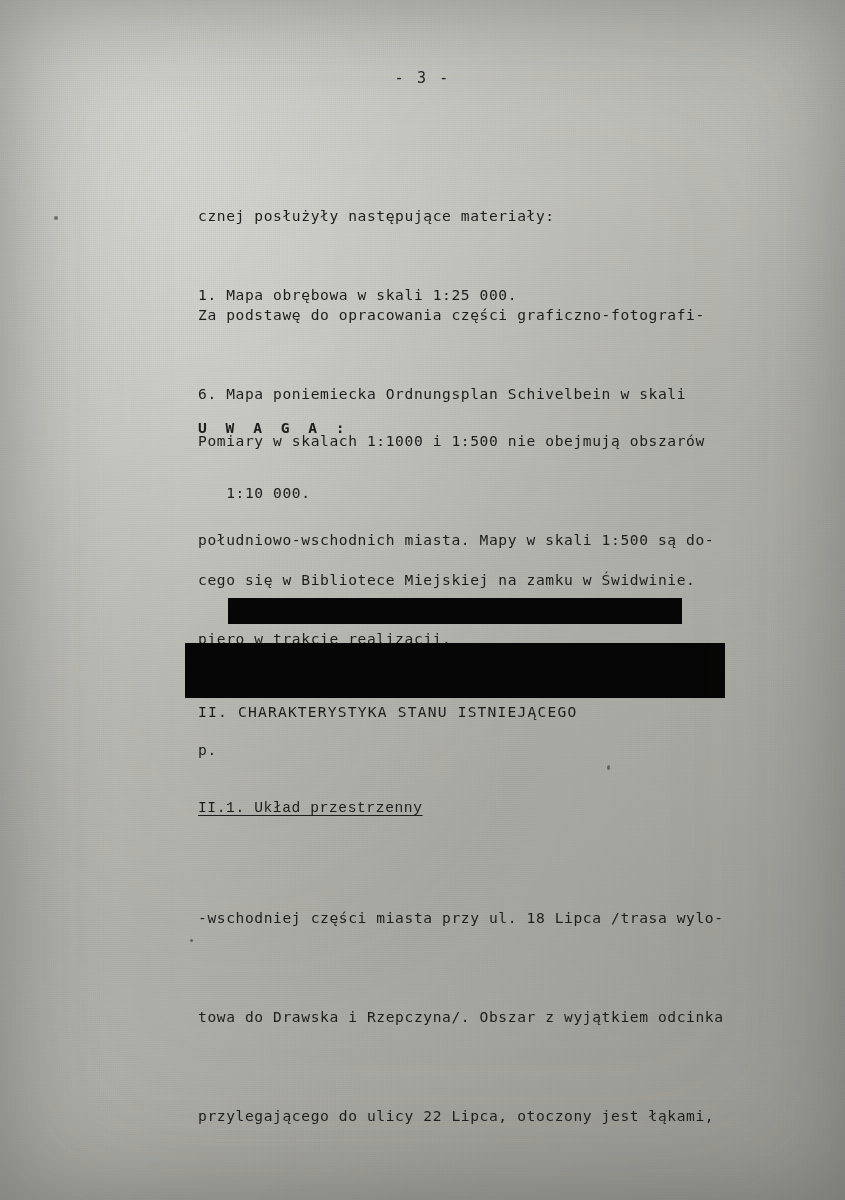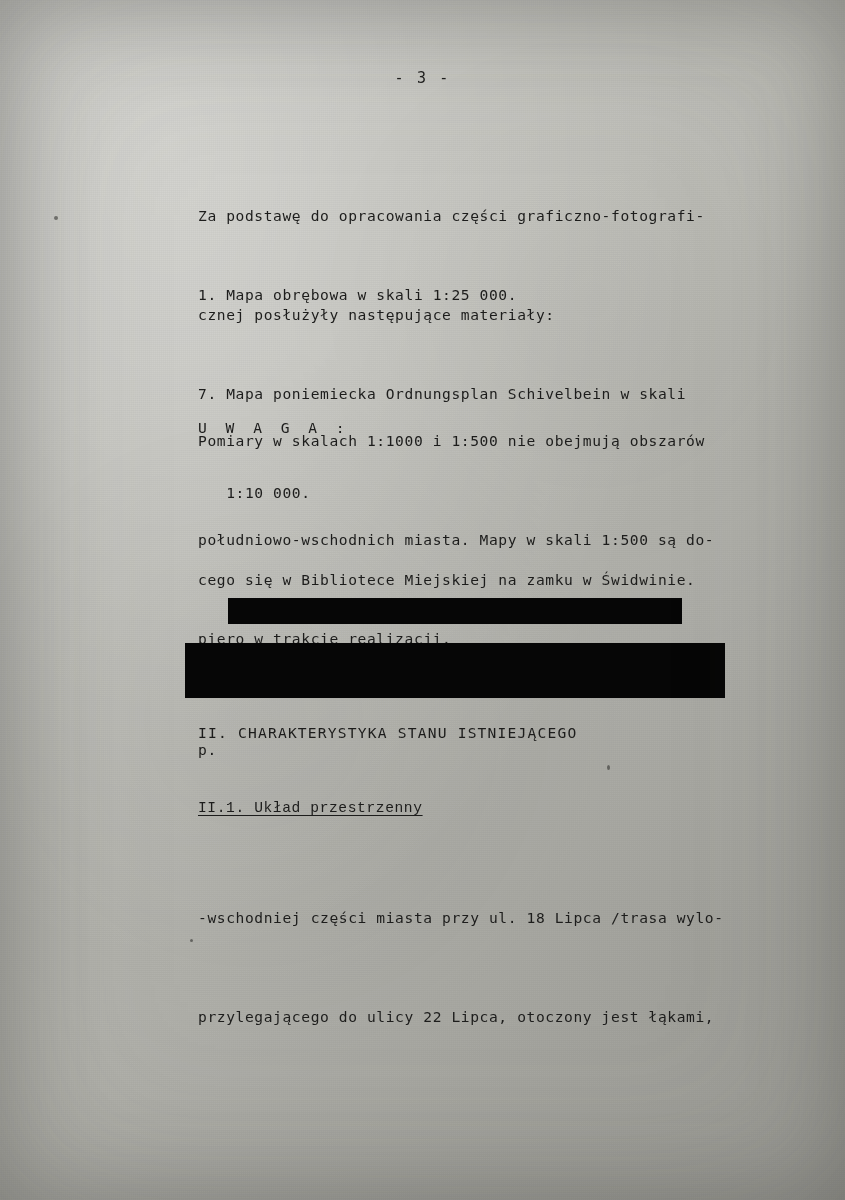--- a/index.html
+++ b/index.html
@@ -78,20 +78,21 @@
   .heading {
     letter-spacing: 1.2px;
   }
   .underline {
     text-decoration: underline;
     text-underline-offset: 3px;
     font-family: Liberation Mono, monospace;
   }
   .spaced {
     letter-spacing: 5px;
+    font-weight: bold;
   }
 
   
   .redaction {
     position: absolute;
     background: #060606;
   }
 
   .speck {
     position: absolute;
@@ -103,27 +104,27 @@
 </head>
 <body>
 
 <div id="page">
 
   <div id="content">
 
     <div class="pagenum">- 3 -</div>
 
     <div class="block" style="top:133px;">
+      <span class="line">cznej posłużyły następujące materiały:</span>
       <span class="line">Za podstawę do opracowania części graficzno-fotografi-</span>
-      <span class="line">cznej posłużyły następujące materiały:</span>
     </div>
 
     <div class="block" style="top:212px;">
       <span class="line">1. Mapa obrębowa w skali 1:25 000.</span>
-      <span class="line">7. Mapa poniemiecka Ordnungsplan Schivelbein w skali</span>
+      <span class="line">6. Mapa poniemiecka Ordnungsplan Schivelbein w skali</span>
       <span class="line">   1:10 000.</span>
     </div>
 
     <div class="block spaced" style="top:345px;">
       <span class="line">U W A G A :</span>
     </div>
 
     <div class="block" style="top:358px;">
       <span class="line">Pomiary w skalach 1:1000 i 1:500 nie obejmują obszarów</span>
       <span class="line">południowo-wschodnich miasta. Mapy w skali 1:500 są do-</span>
@@ -132,26 +133,27 @@
 
     <div class="block" style="top:497px;">
       <span class="line">cego się w Bibliotece Miejskiej na zamku w Świdwinie.</span>
     </div>
 
     <div class="block" style="top:568px;">
       <span class="line">    Niewiele informacji na temat parku udzielili:</span>
       <span class="line">p.</span>
     </div>
 
-    <div class="block heading" style="top:716px;">II. CHARAKTERYSTYKA STANU ISTNIEJĄCEGO</div>
+    <div class="block heading" style="top:695px;">II. CHARAKTERYSTYKA STANU ISTNIEJĄCEGO</div>
 
     <div class="block underline" style="top:792px;">II.1. Układ przestrzenny</div>
 
     <div class="block" style="top:835px;">
       <span class="line">-wschodniej części miasta przy ul. 18 Lipca /trasa wylo-</span>
+      <span class="line">towa do Drawska i Rzepczyna/. Obszar z wyjątkiem odcinka</span>
       <span class="line">przylegającego do ulicy 22 Lipca, otoczony jest łąkami,</span>
       
       
       
       
       
     </div>
 
   </div>
 

